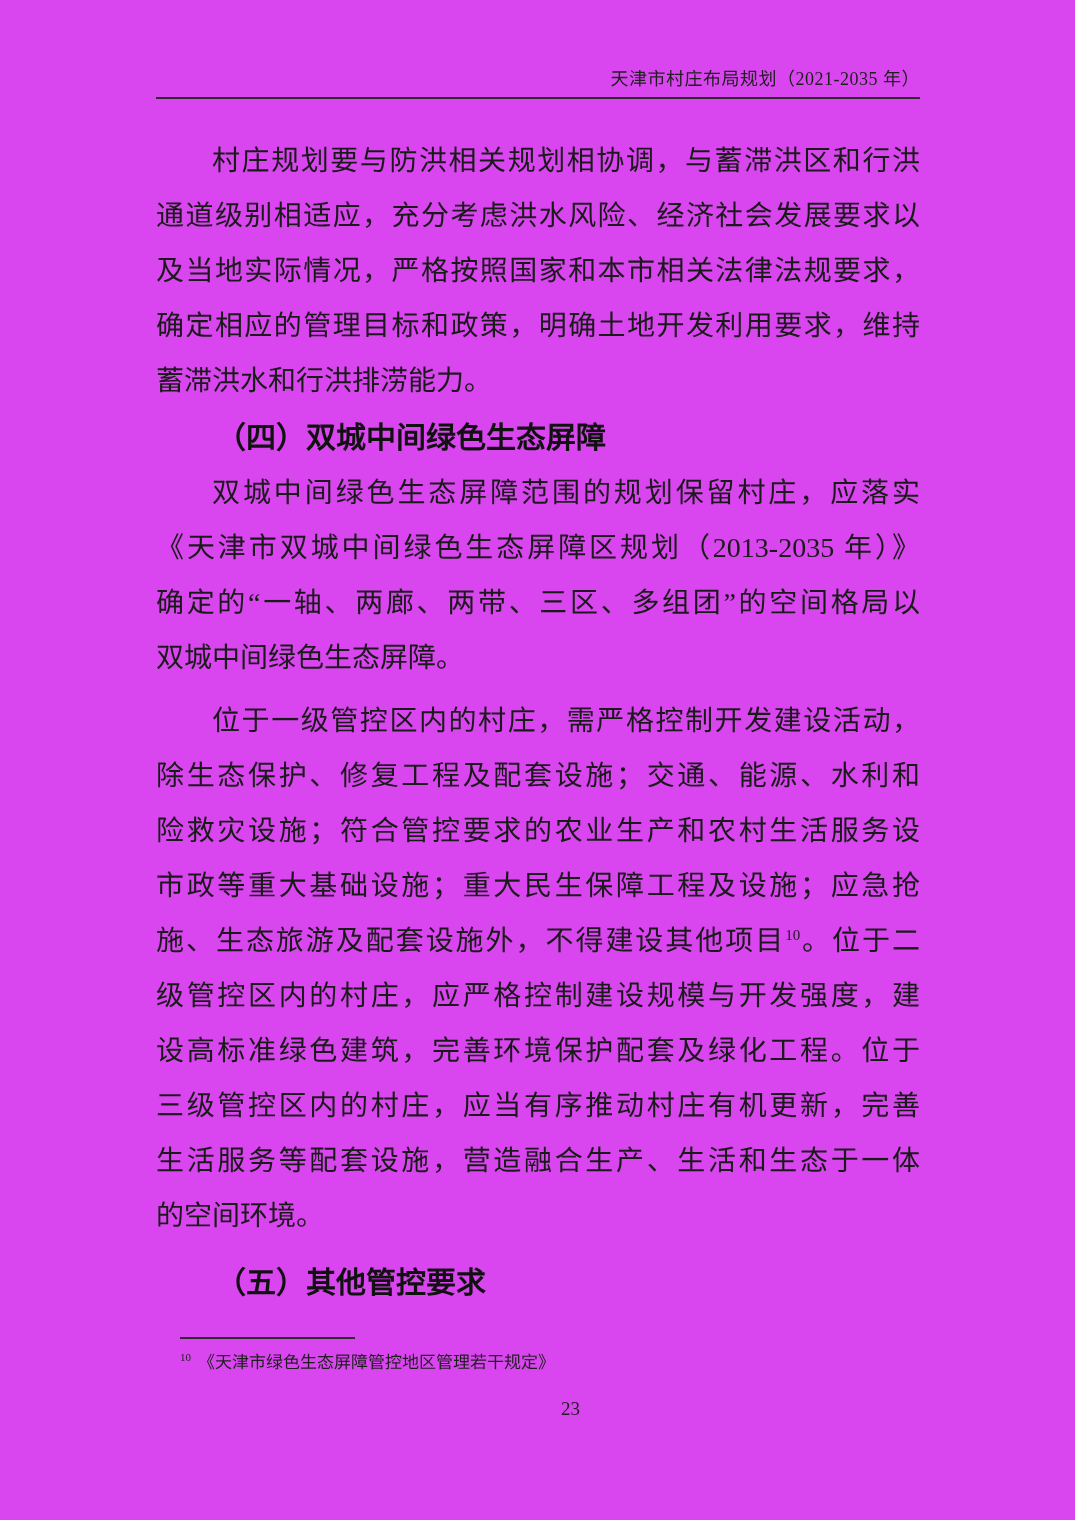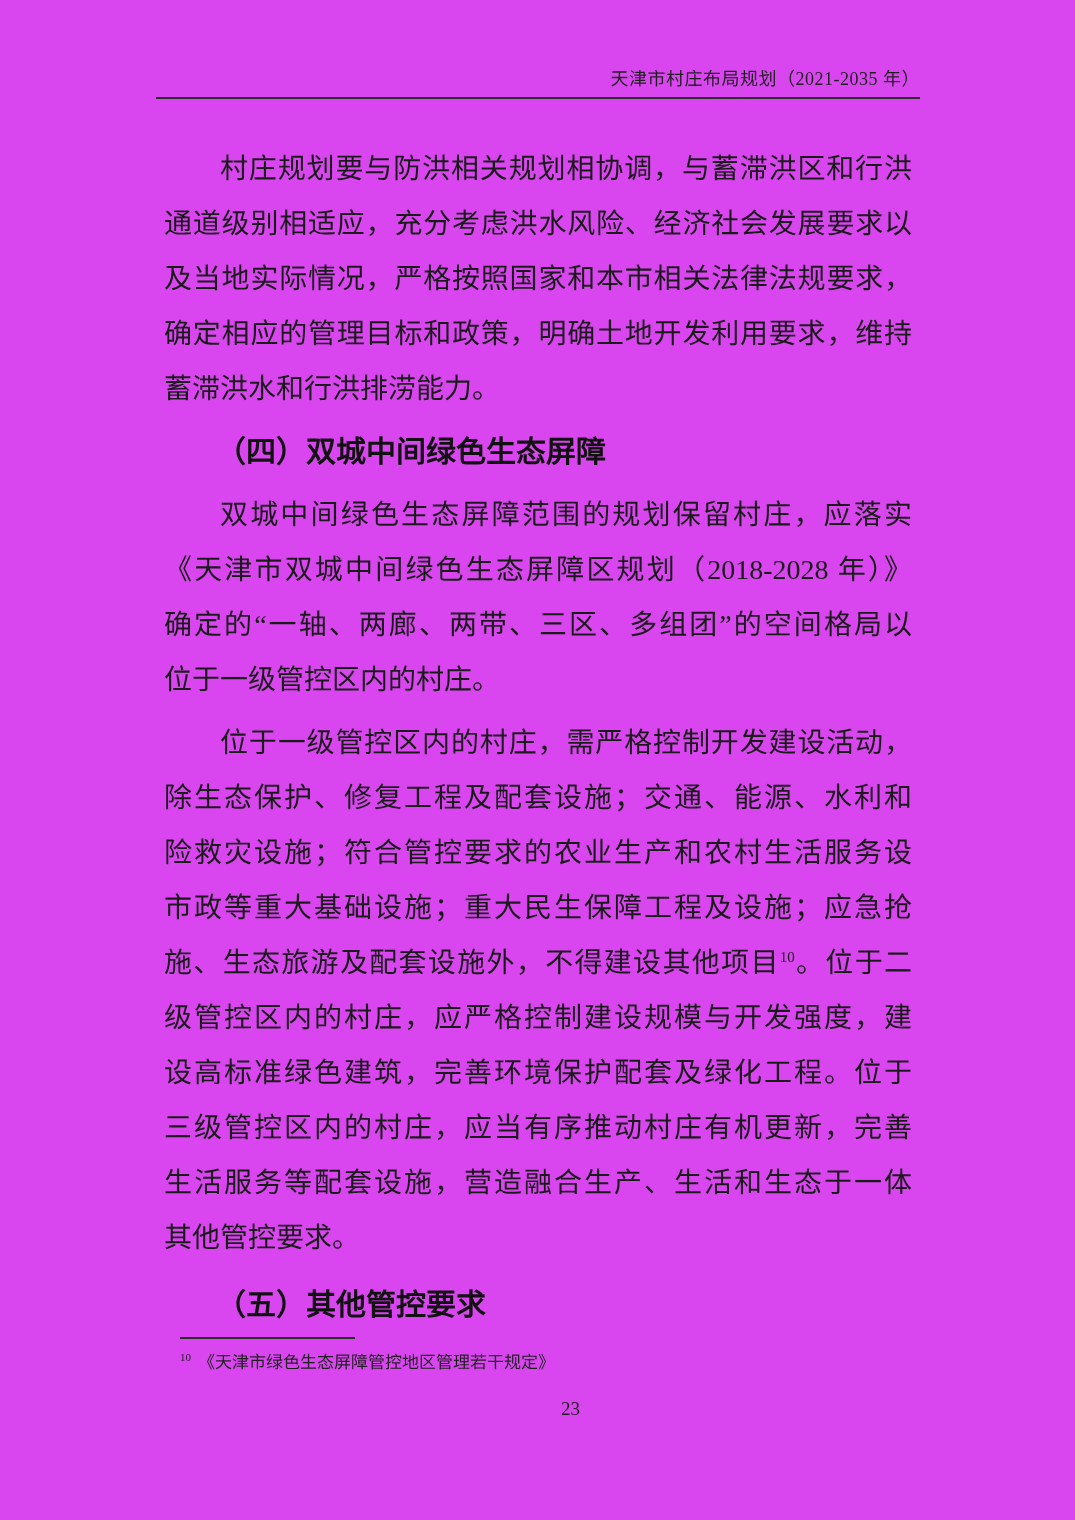--- a/index.html
+++ b/index.html
@@ -36,21 +36,21 @@
     height: 0;
     border-top: 2px solid #2b2b2b;
   }
   
   .doc-body {
     position: absolute;
     top: 133px;
     left: 156px;
     width: 764px;
   }
-  .para { margin: 8px; }
+  .para { margin: 0; }
   .line {
     font-size: 28px;
     line-height: 55px;
     height: 55px;
     text-align: justify;
     text-align-last: justify;
     color: #1a1a1a;
   }
   .line.para-first { text-indent: 2em; }
   .line.para-last  { text-align-last: left; }
@@ -121,36 +121,36 @@
       <div class="line">通道级别相适应，充分考虑洪水风险、经济社会发展要求以</div>
       <div class="line">及当地实际情况，严格按照国家和本市相关法律法规要求，</div>
       <div class="line">确定相应的管理目标和政策，明确土地开发利用要求，维持</div>
       <div class="line para-last">蓄滞洪水和行洪排涝能力。</div>
     </div>
 
     <div class="heading heading-four">（四）双城中间绿色生态屏障</div>
 
     <div class="para">
       <div class="line para-first">双城中间绿色生态屏障范围的规划保留村庄，应落实</div>
-      <div class="line">《天津市双城中间绿色生态屏障区规划（2018-2028 年）》</div>
+      <div class="line">《天津市双城中间绿色生态屏障区规划（2013-2035 年）》</div>
       <div class="line">确定的“一轴、两廊、两带、三区、多组团”的空间格局以</div>
-      <div class="line para-last">位于一级管控区内的村庄。</div>
+      <div class="line para-last">双城中间绿色生态屏障。</div>
     </div>
 
     <div class="para para-zones">
       <div class="line para-first">位于一级管控区内的村庄，需严格控制开发建设活动，</div>
       <div class="line">除生态保护、修复工程及配套设施；交通、能源、水利和</div>
       <div class="line">险救灾设施；符合管控要求的农业生产和农村生活服务设</div>
       <div class="line">市政等重大基础设施；重大民生保障工程及设施；应急抢</div>
       <div class="line"><span>施、生态旅游及配套设施外，不得建设其他项目</span><span class="body-sup">10</span><span>。位于二</span></div>
       <div class="line">级管控区内的村庄，应严格控制建设规模与开发强度，建</div>
       <div class="line">设高标准绿色建筑，完善环境保护配套及绿化工程。位于</div>
       <div class="line">三级管控区内的村庄，应当有序推动村庄有机更新，完善</div>
       <div class="line">生活服务等配套设施，营造融合生产、生活和生态于一体</div>
-      <div class="line para-last">其他管控要求。</div>
+      <div class="line para-last">的空间环境。</div>
     </div>
 
     <div class="heading heading-five">（五）其他管控要求</div>
 
   </div>
 
   <div class="footnote-sep"></div>
 
   <div class="footnote">
     <span class="footnote-marker">10</span><span>《天津市绿色生态屏障管控地区管理若干规定》</span>

